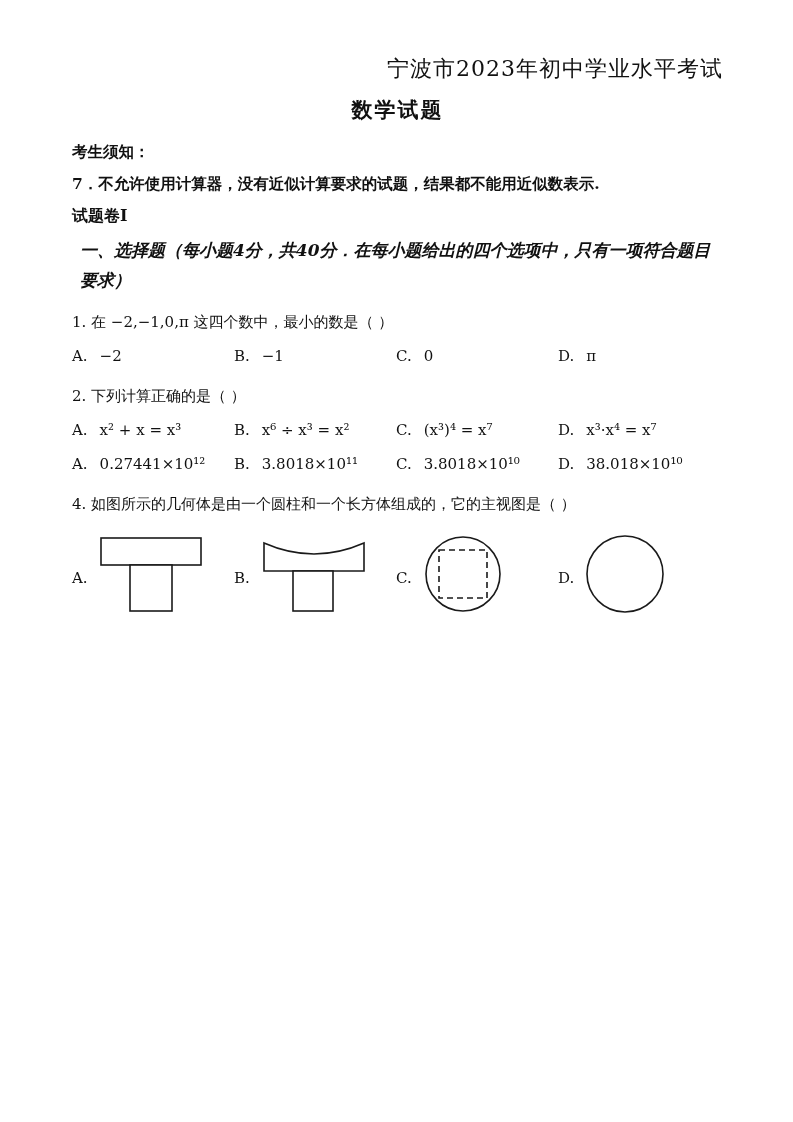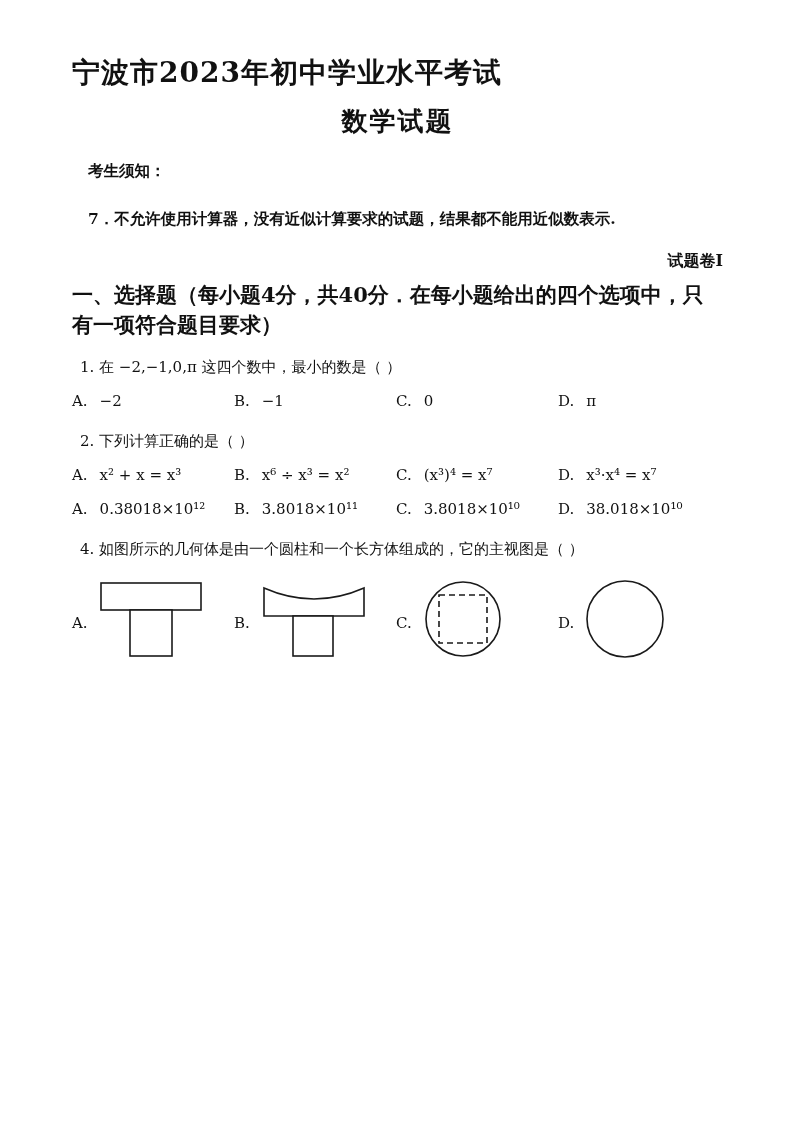--- a/index.html
+++ b/index.html
@@ -12,53 +12,54 @@
   }
   .page {
     position: relative;
     width: 793px; height: 1122px;
     padding: 54px 70px 0 72px;
     overflow: hidden;
     background: #fff;
   }
   .title {
     margin: 0 0 12px 0;
-    text-align: left;
-    font-size: 28px;
-    font-weight: bold;
+    text-align: right;
+    font-size: 22px;
+    font-weight: normal;
     letter-spacing: 1px;
   }
   .subtitle {
     margin: 0 0 12px 0;
     text-align: center;
-    font-size: 26px;
+    font-size: 21px;
     font-weight: bold;
     letter-spacing: 2px;
   }
   .notice p {
-    margin: 16px;
+    margin: 0;
     font-size: 15.5px;
     font-weight: bold;
     line-height: 32px;
     text-align: justify;
   }
   .section-title {
     margin: 6px 0 4px 0;
-    text-align: right;
+    text-align: left;
     font-size: 16px;
     font-weight: bold;
   }
   .part-heading {
-    margin: 8px 0 6px 0;
-    font-size: 21px;
+    margin: 8px 0 6px 8px;
+    font-size: 17px;
     font-weight: bold;
     line-height: 30px;
+    font-style: italic;
   }
   .stem {
-    margin: 12px 0 4px 8px;
+    margin: 12px 0 4px 0;
     font-size: 15px;
     line-height: 30px;
     text-align: justify;
   }
   .options-row {
     display: flex;
     margin: 6px 0 8px 0;
     font-size: 15px;
     line-height: 26px;
   }
@@ -139,21 +140,21 @@
         <span class="lab">D.</span>
         <span class="val">x³·x⁴ = x⁷</span>
       </span>
     </div>
   </div>
 
   <div>
     <div class="options-row">
       <span class="opt">
         <span class="lab">A.</span>
-        <span class="val">0.38018×10¹²</span>
+        <span class="val">0.27441×10¹²</span>
       </span>
       <span class="opt">
         <span class="lab">B.</span>
         <span class="val">3.8018×10¹¹</span>
       </span>
       <span class="opt">
         <span class="lab">C.</span>
         <span class="val">3.8018×10¹⁰</span>
       </span>
       <span class="opt">

